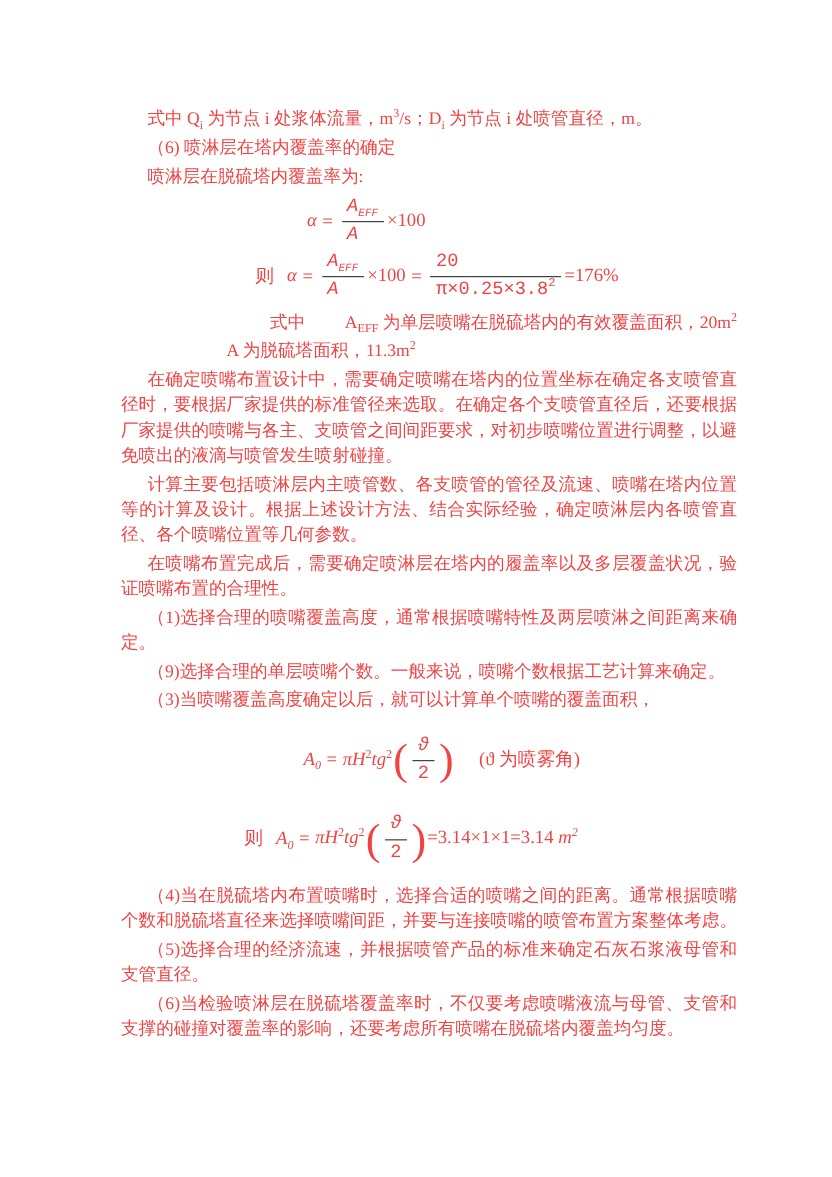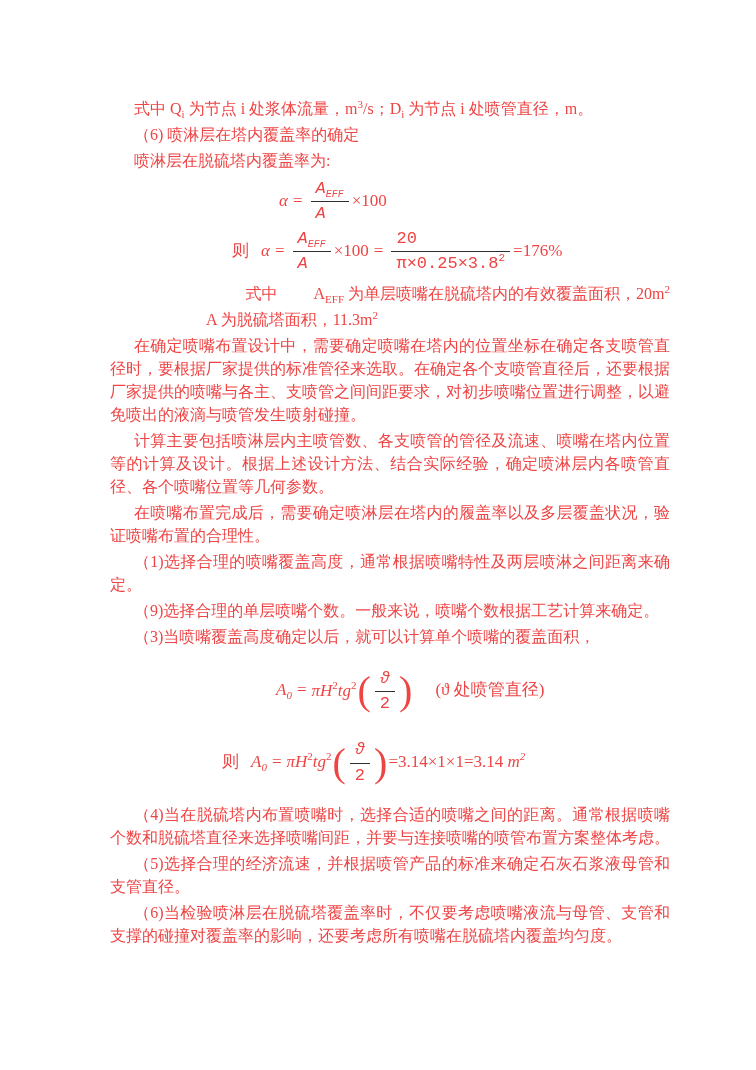--- a/index.html
+++ b/index.html
@@ -70,21 +70,21 @@
   <p class="ind">在喷嘴布置完成后，需要确定喷淋层在塔内的履盖率以及多层覆盖状况，验证喷嘴布置的合理性。</p>
 
 
   <p class="ind">（1)选择合理的喷嘴覆盖高度，通常根据喷嘴特性及两层喷淋之间距离来确定。</p>
 
   <p class="ind">（9)选择合理的单层喷嘴个数。一般来说，喷嘴个数根据工艺计算来确定。</p>
 
   <p class="ind">（3)当喷嘴覆盖高度确定以后，就可以计算单个喷嘴的覆盖面积，</p>
 
   <div class="formula f-area-def">
-    <span class="var"><span class="var">A</span><sub>0</sub></span><span class="op">=</span><span class="var">πH</span><sup class="fsup">2</sup><span class="var">tg</span><sup class="fsup">2</sup><span class="bigp">(</span><span class="frac"><span class="num var">ϑ</span><span class="den">2</span></span><span class="bigp">)</span><span class="fnote">(ϑ 处喷管直径)</span>
+    <span class="var"><span class="var">A</span><sub>0</sub></span><span class="op">=</span><span class="var">πH</span><sup class="fsup">2</sup><span class="var">tg</span><sup class="fsup">2</sup><span class="bigp">(</span><span class="frac"><span class="num var">ϑ</span><span class="den">2</span></span><span class="bigp">)</span><span class="fnote">(ϑ 为喷雾角)</span>
   </div>
 
   <div class="formula f-area-calc">
     <span class="fprefix">则</span><span class="var"><span class="var">A</span><sub>0</sub></span><span class="op">=</span><span class="var">πH</span><sup class="fsup">2</sup><span class="var">tg</span><sup class="fsup">2</sup><span class="bigp">(</span><span class="frac"><span class="num var">ϑ</span><span class="den">2</span></span><span class="bigp">)</span><span>=3.14×1×1=3.14 </span><span class="var">m</span><sup class="fsup var">2</sup>
   </div>
 
   <p class="ind">（4)当在脱硫塔内布置喷嘴时，选择合适的喷嘴之间的距离。通常根据喷嘴个数和脱硫塔直径来选择喷嘴间距，并要与连接喷嘴的喷管布置方案整体考虑。</p>
 
   <p class="ind">（5)选择合理的经济流速，并根据喷管产品的标准来确定石灰石浆液母管和支管直径。</p>
 

